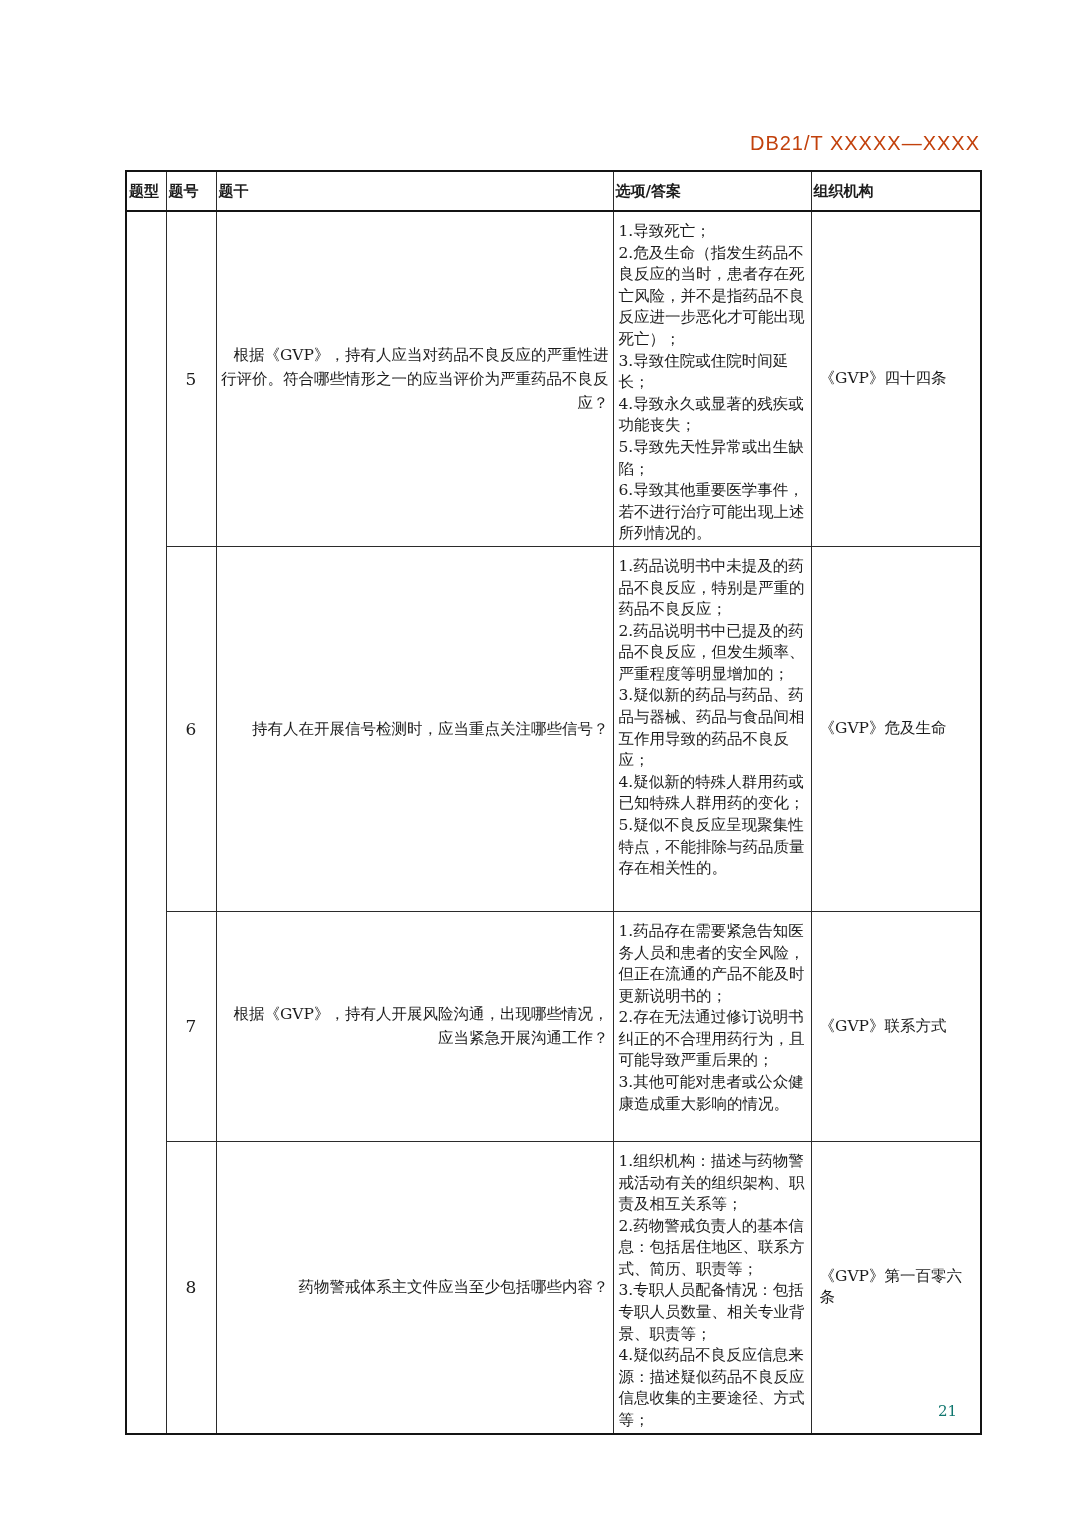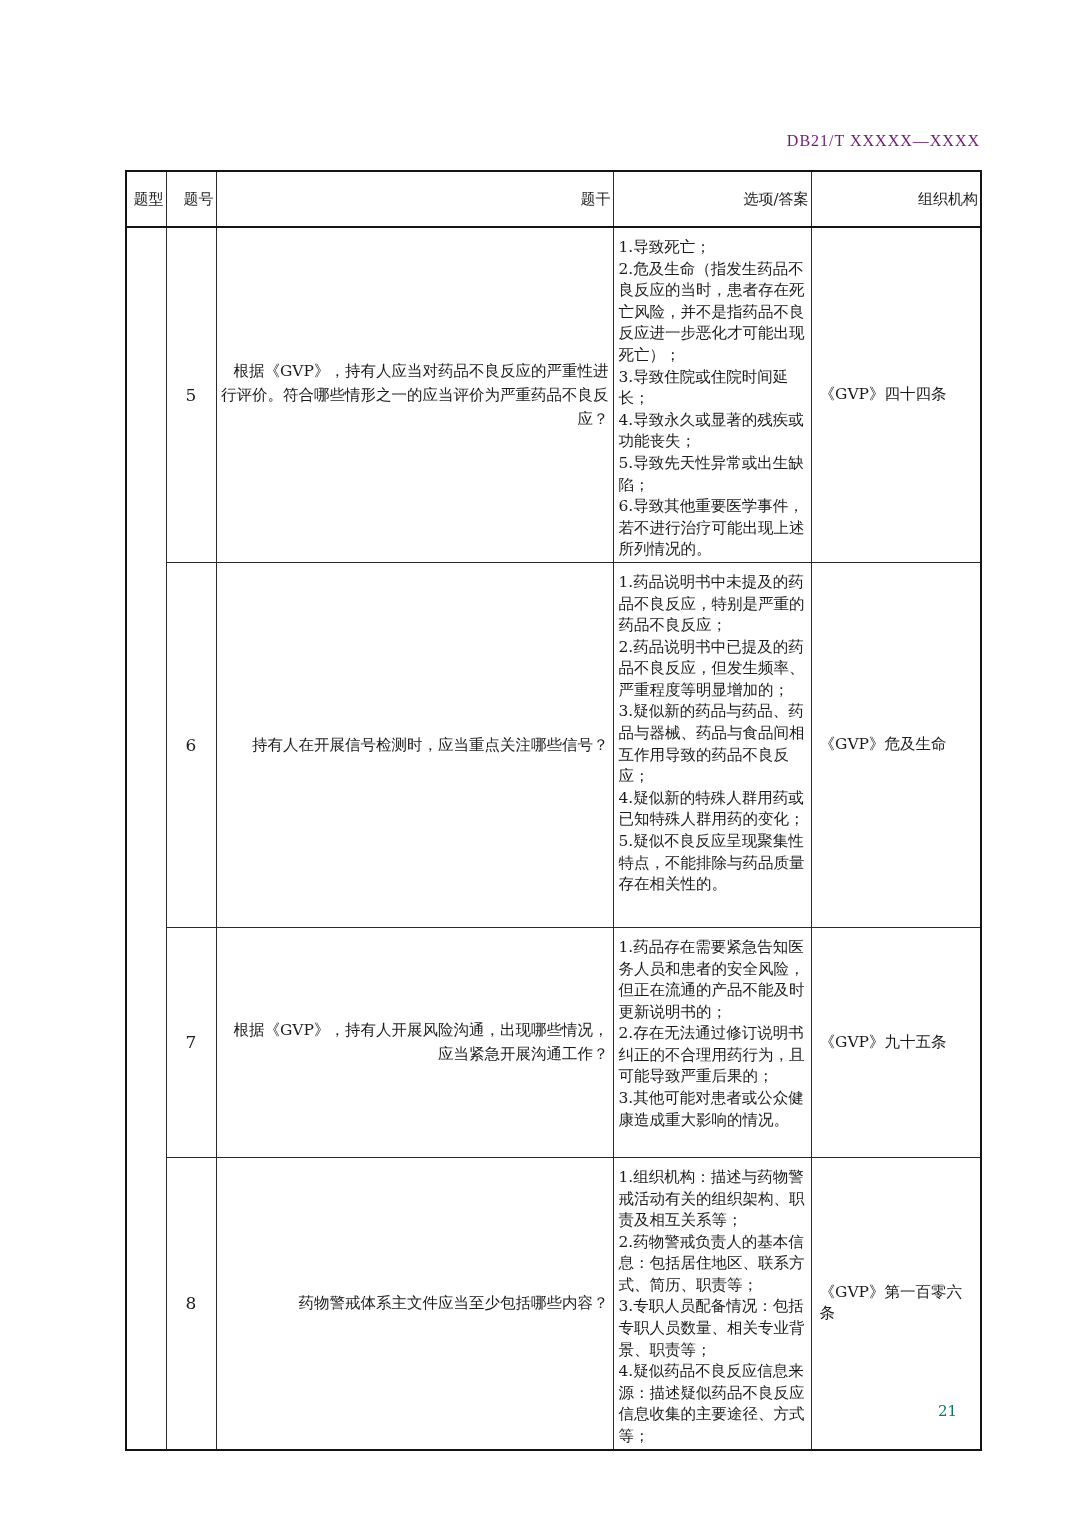--- a/index.html
+++ b/index.html
@@ -7,45 +7,46 @@
     position:relative;
     width:1080px;height:1527px;
     background:#ffffff;
     font-family:"DejaVu Serif","Liberation Serif",serif;
     color:#1c1c1c;
     overflow:hidden;
   }
   .doc-code{
     position:absolute;
     top:132px;right:100px;
-    font-family:Liberation Serif, serif;
-    font-size:16px;
+    font-family:Liberation Sans, sans-serif;
+    font-size:20px;
     letter-spacing:1px;
-    color:#701a75;
+    color:#c2410c;
   }
   table.qtable{
     position:absolute;
     left:125px;top:170px;
     width:855px;
     border-collapse:collapse;
     table-layout:fixed;
     border:2px solid #141414;
   }
   table.qtable td,table.qtable th{
     border:1px solid #2b2b2b;
     font-weight:normal;
     overflow:hidden;
   }
   tr.head-row th{
     height:24px;
     font-size:15px;
-    text-align:right;
+    text-align:left;
     vertical-align:middle;
     border-bottom:2px solid #141414;
-    padding:15px 2px;
+    padding:7px 2px;
+    font-weight:bold;
   }
   td.type-cell{
     vertical-align:top;
   }
   td.num-cell{
     text-align:center;
     vertical-align:middle;
     font-size:17px;
   }
   td.stem-cell{
@@ -120,21 +121,21 @@
 4.疑似新的特殊人群用药或已知特殊人群用药的变化；
 5.疑似不良反应呈现聚集性特点，不能排除与药品质量存在相关性的。</td>
       <td class="source-cell">《GVP》危及生命</td>
     </tr>
     <tr style="height:230px;">
       <td class="num-cell">7</td>
       <td class="stem-cell">根据《GVP》，持有人开展风险沟通，出现哪些情况，应当紧急开展沟通工作？</td>
       <td class="options-cell">1.药品存在需要紧急告知医务人员和患者的安全风险，但正在流通的产品不能及时更新说明书的；
 2.存在无法通过修订说明书纠正的不合理用药行为，且可能导致严重后果的；
 3.其他可能对患者或公众健康造成重大影响的情况。</td>
-      <td class="source-cell">《GVP》九十五条</td>
+      <td class="source-cell">《GVP》联系方式</td>
     </tr>
     <tr style="height:282px;">
       <td class="num-cell">8</td>
       <td class="stem-cell">药物警戒体系主文件应当至少包括哪些内容？</td>
       <td class="options-cell">1.组织机构：描述与药物警戒活动有关的组织架构、职责及相互关系等；
 2.药物警戒负责人的基本信息：包括居住地区、联系方式、简历、职责等；
 3.专职人员配备情况：包括专职人员数量、相关专业背景、职责等；
 4.疑似药品不良反应信息来源：描述疑似药品不良反应信息收集的主要途径、方式等；</td>
       <td class="source-cell">《GVP》第一百零六条</td>
     </tr>

